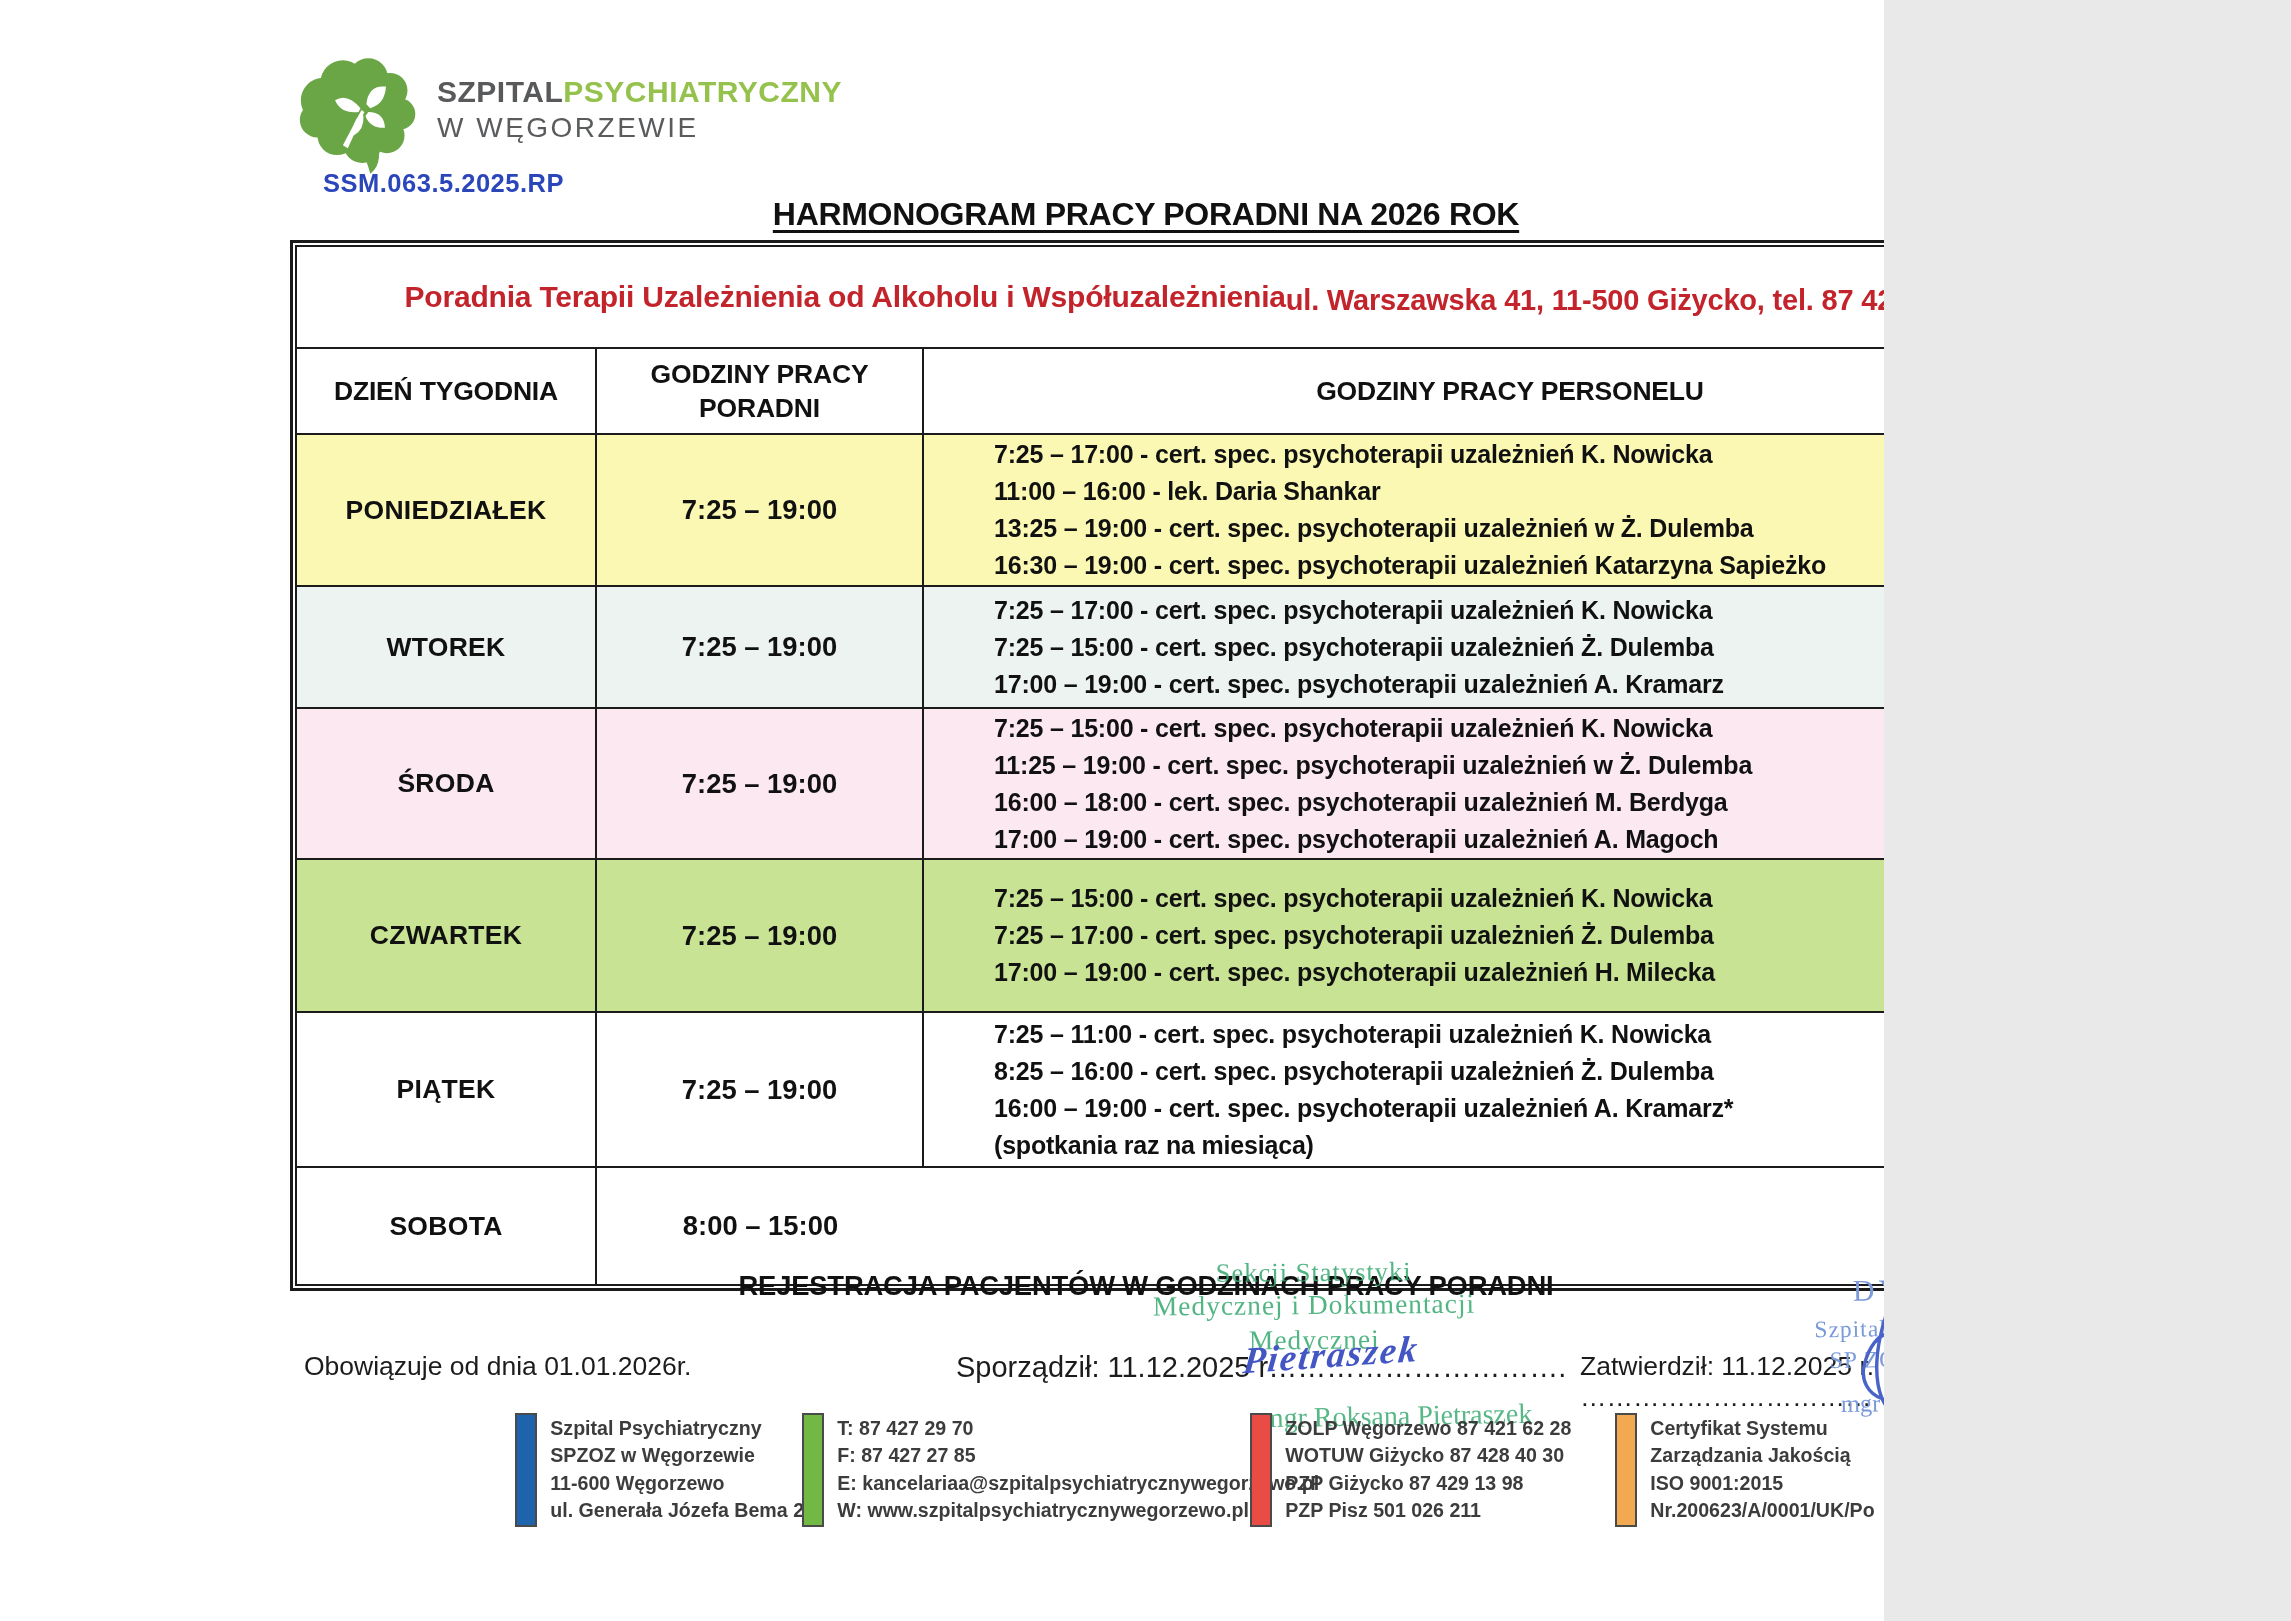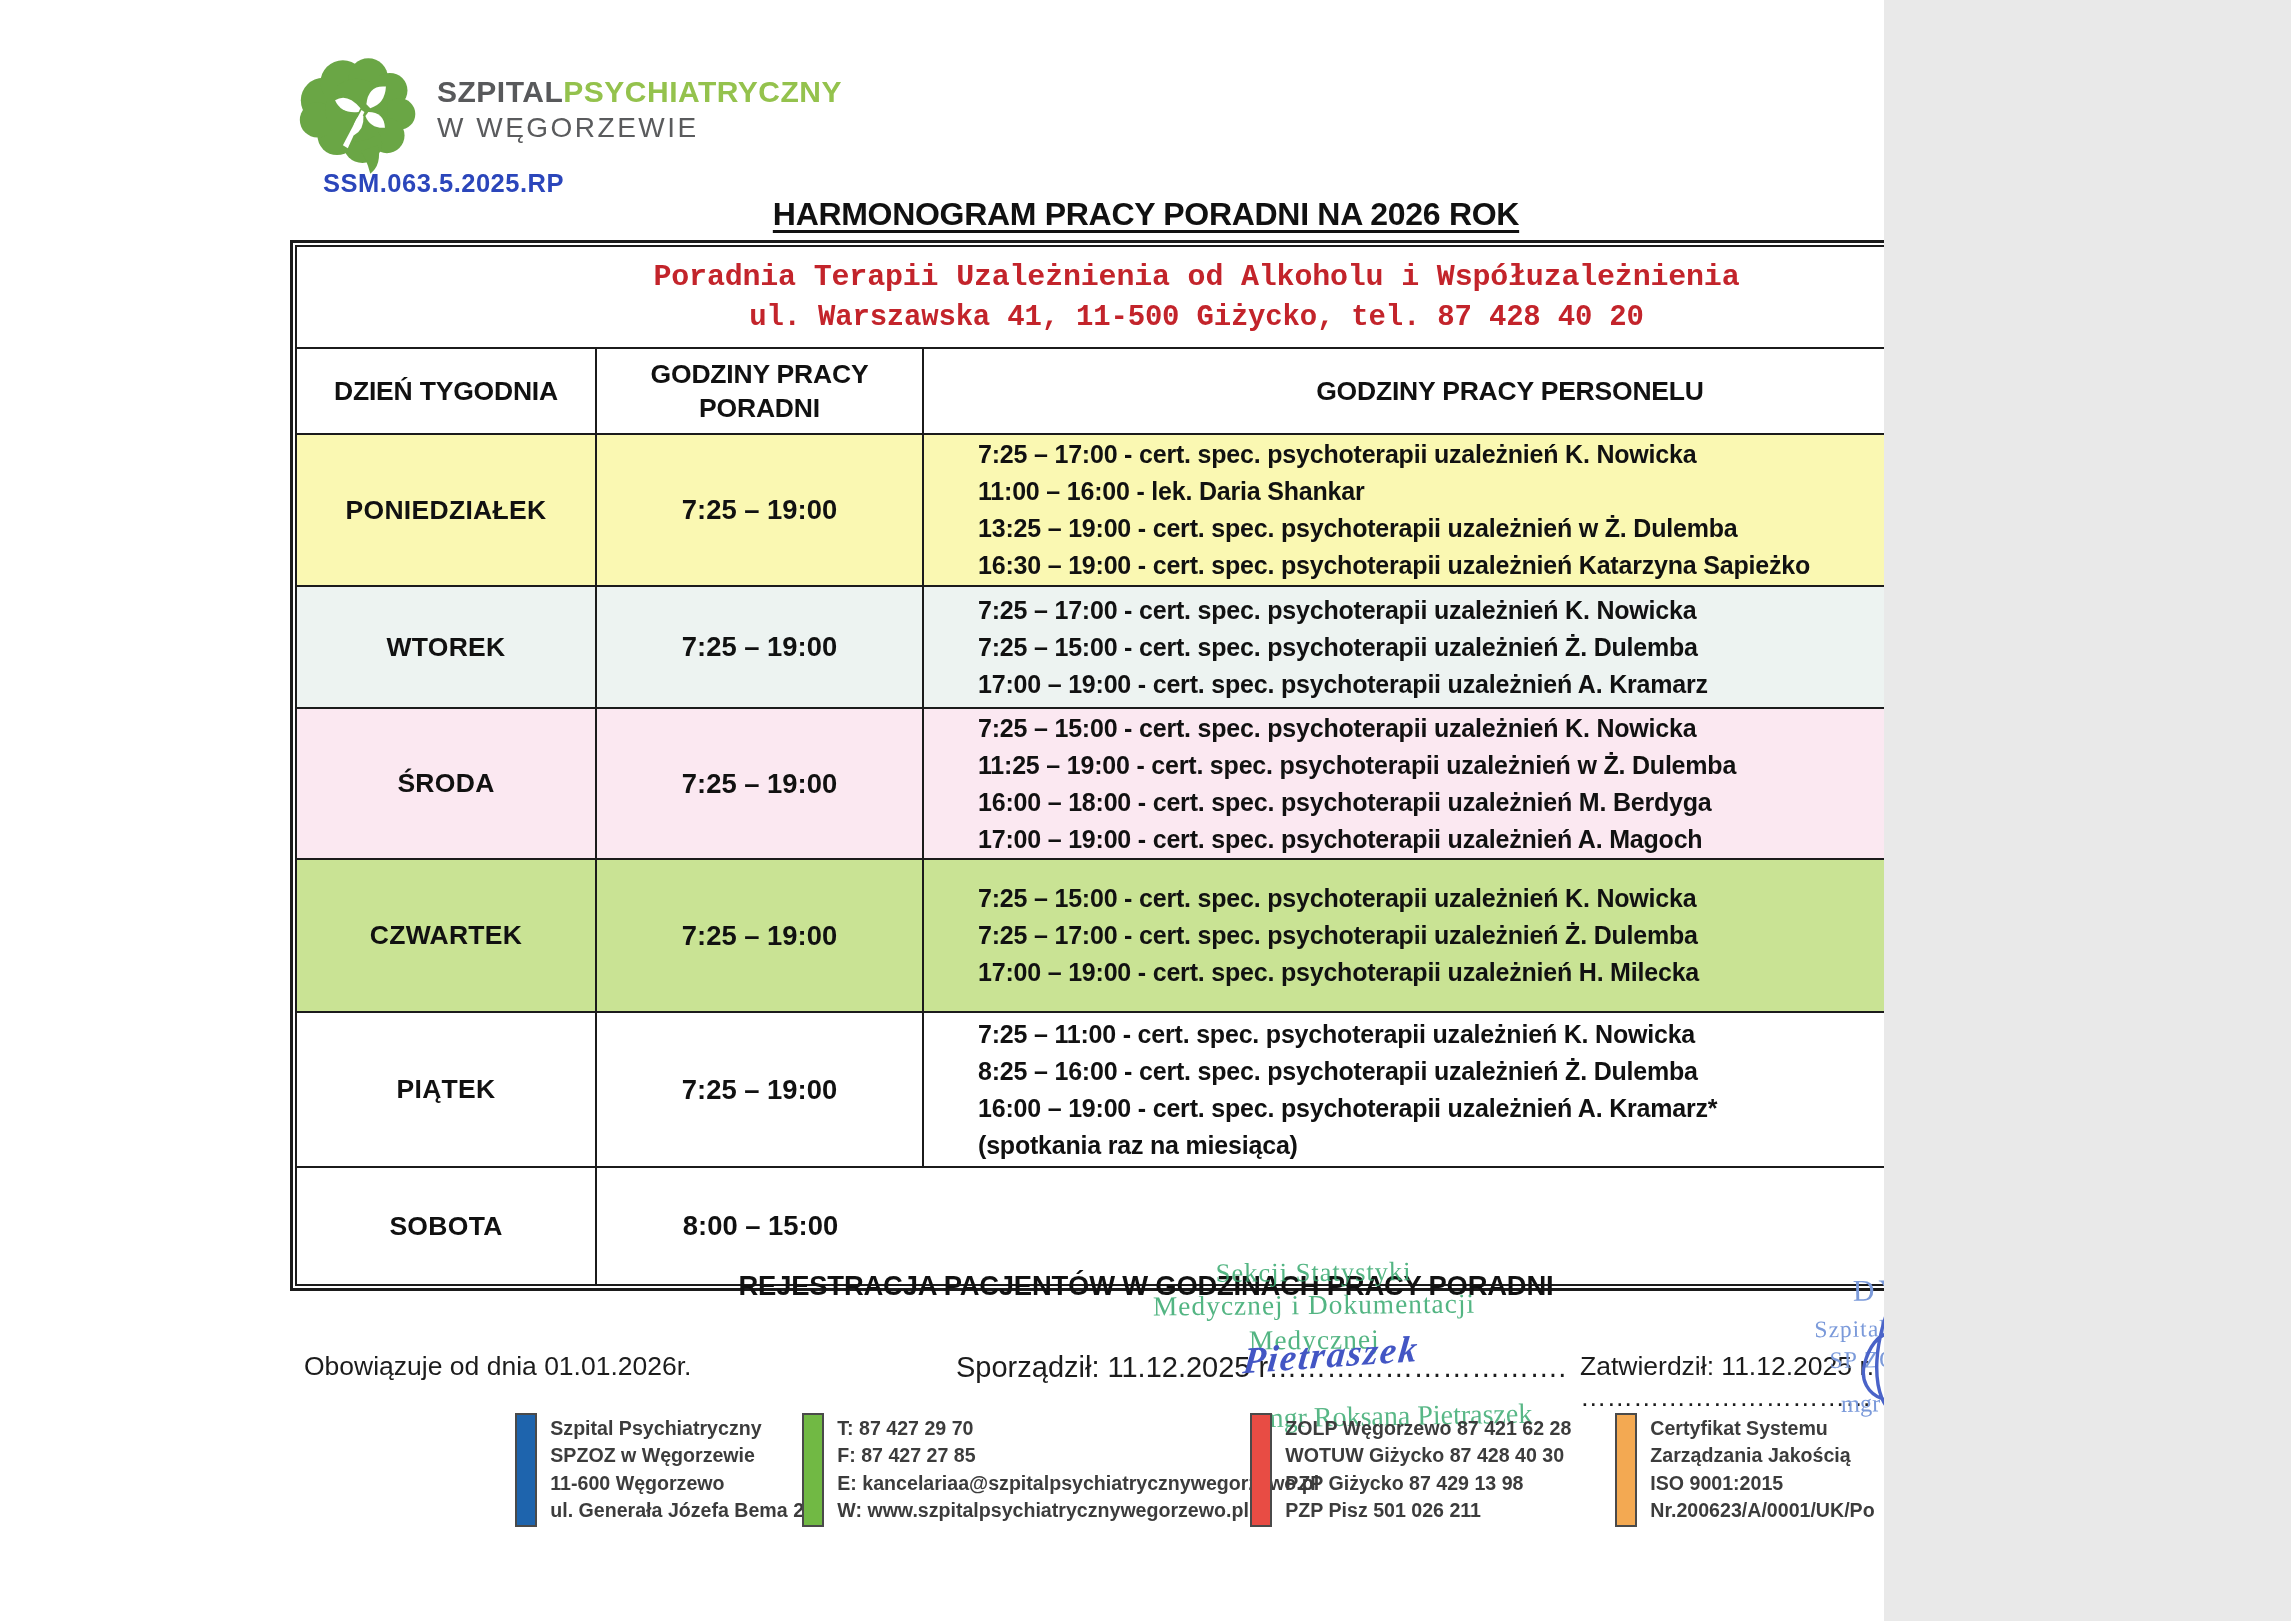--- a/index.html
+++ b/index.html
@@ -13,35 +13,35 @@
   .brand-p1{color:#58595b;}
   .brand-p2{color:#94c24d;}
   .brand-l2{font-size:28px;color:#5a5b5d;letter-spacing:2.5px;font-weight:400;}
   .refnum{position:absolute;left:323px;top:169px;font-size:25.5px;font-weight:bold;color:#2b46bb;letter-spacing:0.5px;}
   .doc-title{position:absolute;left:0;top:196px;width:2292px;text-align:center;
              font-size:32px;font-weight:bold;letter-spacing:-0.3px;}
   .doc-title span{text-decoration:underline;text-underline-offset:4.9px;}
   
   .tbl-outer{position:absolute;left:290px;top:240px;width:1807px;border:3.9px solid #1b1b1b;background:#fff;}
   .tbl-inner{border:2px solid #1b1b1b;margin:2px;}
-  .row-clinic{height:100px;display:flex;flex-direction:column;align-items:center;justify-content:center;
-              background:#fff;border-bottom:2.9px solid #1b1b1b;font-family:Liberation Mono, monospace;}
+  .row-clinic{height:100px;display:flex;flex-direction:row;align-items:center;justify-content:center;
+              background:#fff;border-bottom:2.9px solid #1b1b1b;}
   .clinic-name{font-size:30px;font-weight:bold;color:#c3242b;letter-spacing:-0.2px;}
   .clinic-addr{font-size:29px;font-weight:bold;color:#c3242b;margin-top:7.8px;letter-spacing:-0.2px;}
   .t-row{display:grid;grid-template-columns:300px 327px 1fr;border-bottom:2.9px solid #1b1b1b;}
   .t-row:last-child{border-bottom:none;}
   .cell{display:flex;align-items:center;justify-content:center;text-align:center;
         border-right:2.9px solid #1b1b1b;font-weight:bold;}
   .cell:last-child{border-right:none;}
   .hdr-row{height:84px;background:#fff;}
   .hdr-cell{font-size:26.5px;line-height:1.3;padding:0 23.5px;letter-spacing:-0.2px;}
   .day-cell{font-size:26.5px;letter-spacing:0.3px;}
   .hours-cell{font-size:27.4px;}
   .staff-cell{display:flex;flex-direction:column;align-items:flex-start;justify-content:center;
-              text-align:left;padding-left:54px;padding-right:15.7px;}
+              text-align:left;padding-left:70px;padding-right:15.7px;}
   .staff-line{font-size:25px;font-weight:bold;line-height:37px;letter-spacing:-0.2px;white-space:nowrap;}
   .r0{height:150px;} .r1{height:120px;} .r2{height:149px;} .r3{height:151px;} .r4{height:153px;} .r5{height:116px;}
   
   .reg-note{position:absolute;left:0;top:1270px;width:2292px;text-align:center;
             font-size:27.4px;font-weight:bold;letter-spacing:-0.2px;}
   .note-left{position:absolute;left:304px;top:1351px;font-size:26.5px;color:#1c1c1c;}
   .note-mid{position:absolute;left:956px;top:1351px;font-size:29px;color:#1c1c1c;}
   .note-right{position:absolute;left:1580px;top:1351px;font-size:26.5px;color:#1c1c1c;}
   
   .stamp-green{position:absolute;left:1059px;top:1257px;width:510px;text-align:center;

